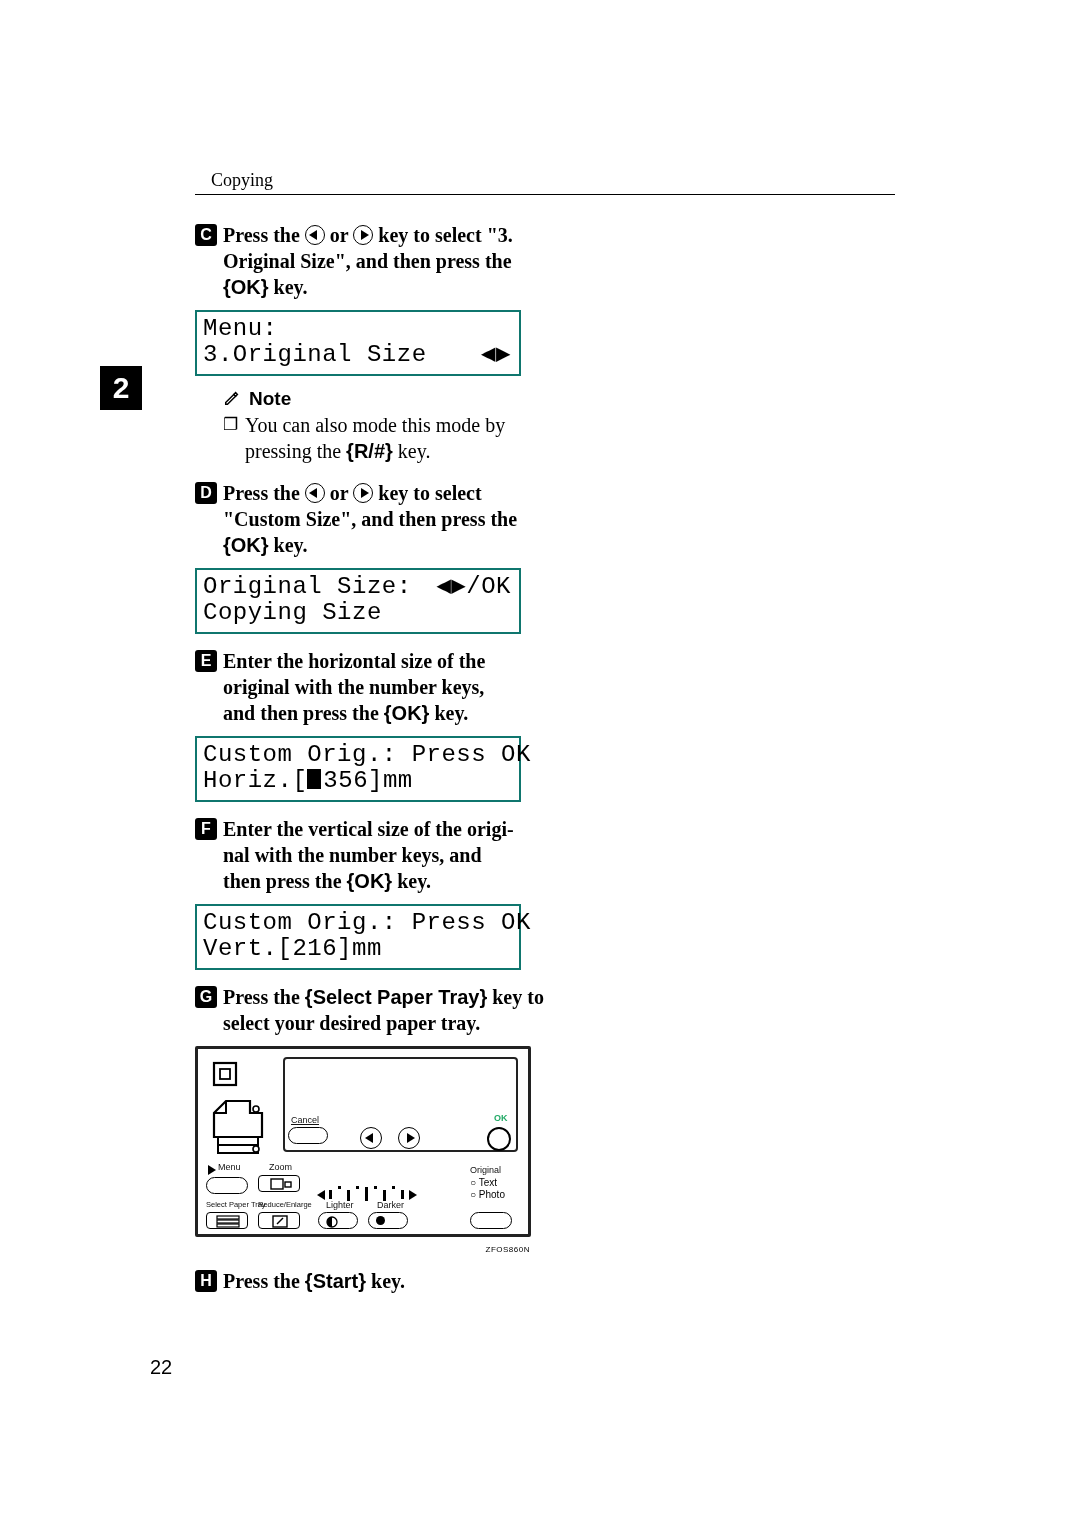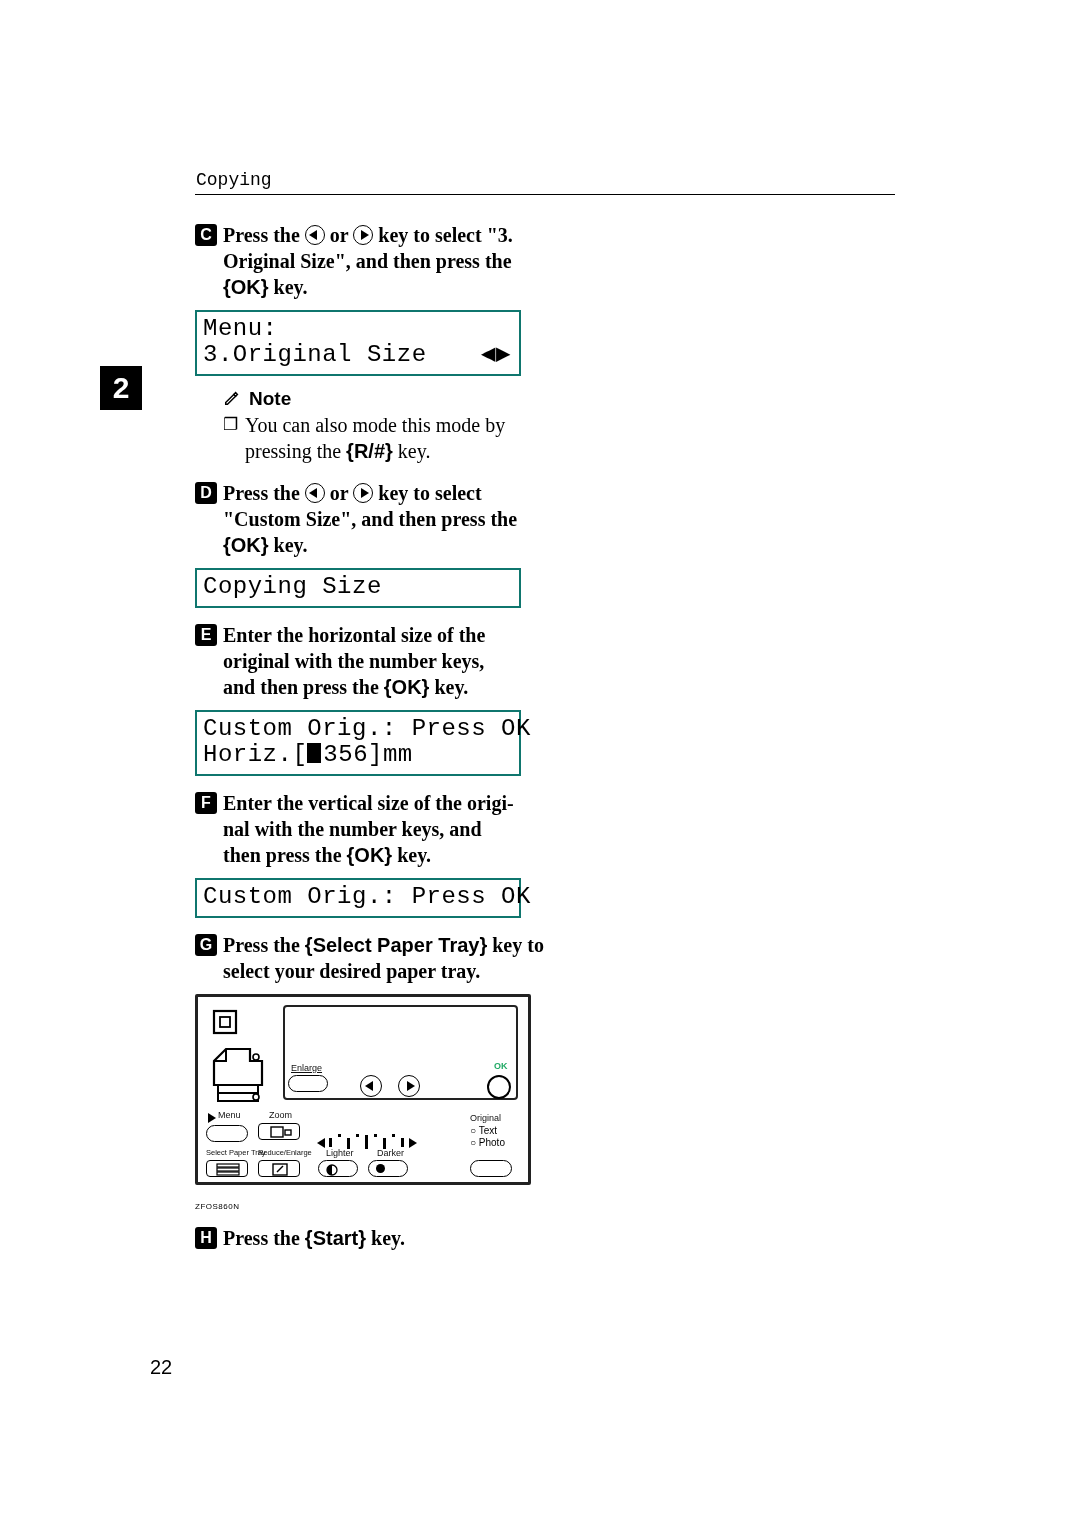--- a/index.html
+++ b/index.html
@@ -13,23 +13,23 @@
   }
   .page {
     position: relative;
     width: 1080px;
     height: 1526px;
   }
 
   
   .running-head {
     position: absolute;
-    left: 196px;
+    left: 211px;
     top: 170px;
-    font-family: Liberation Mono, monospace;
+    font-family: Liberation Serif, serif;
     font-size: 18px;
   }
   .running-rule {
     position: absolute;
     left: 195px;
     top: 194px;
     width: 700px;
     height: 0;
     border-top: 1.5px solid #000;
   }
@@ -260,23 +260,23 @@
     position:absolute; width:9px; height:9px; border-radius:50%; background:#000;
     left:178px; top:167px;
   }
   .panel .light-dot {
     position:absolute; left:128px; top:165px;
   }
 
   .fig-code {
     font-family: Arial, Helvetica, sans-serif;
     font-size: 8px;
-    text-align: left;
+    text-align: right;
     width: 335px;
-    margin-top: 17px;
+    margin-top: 8px;
     letter-spacing: 0.5px;
   }
 
   .page-num {
     position: absolute;
     left: 150px;
     top: 1356px;
     font-family: Arial, Helvetica, sans-serif;
     font-size: 20px;
   }
@@ -343,20 +343,24 @@
         <span> key to select</span><br>
         <span>"Custom Size", and then press the</span><br>
         <span class="nb">
           <span class="bracket">{</span><span class="key">OK</span><span class="bracket">}</span>
           <span> key.</span>
         </span>
       </div>
     </div>
 
     <div class="lcd">
+      <div class="lcd-line">
+        <span>Original Size:</span>
+        <span class="lcd-right">◀▶/OK</span>
+      </div>
       <div class="lcd-line"> Copying Size</div>
     </div>
 
     <div class="step" style="margin-top:14px;">
       <div class="step-num">E</div>
       <div class="step-text" style="text-align:justify;">
         <span>Enter the horizontal size of the</span><br>
         <span>original with the number keys,</span><br>
         <span>and then press the </span><span class="bracket">{</span><span class="key">OK</span><span class="bracket">}</span><span> key.</span>
       </div>
@@ -373,20 +377,21 @@
       <div class="step-num">F</div>
       <div class="step-text">
         <span>Enter the vertical size of the origi-</span><br>
         <span>nal with the number keys, and</span><br>
         <span>then press the </span><span class="bracket">{</span><span class="key">OK</span><span class="bracket">}</span><span> key.</span>
       </div>
     </div>
 
     <div class="lcd">
       <div class="lcd-line">Custom Orig.: Press OK</div>
+      <div class="lcd-line">Vert.[216]mm</div>
     </div>
 
     <div class="step" style="margin-top:14px;">
       <div class="step-num">G</div>
       <div class="step-text">
         <span>Press the </span><span class="bracket">{</span><span class="key">Select Paper Tray</span><span class="bracket">}</span><span> key to</span><br>
         <span>select your desired paper tray.</span>
       </div>
     </div>
 
@@ -402,21 +407,21 @@
               <path d="M6 40 L6 22 L18 10 L42 10 L42 22 L54 22 L54 46 L6 46 Z" fill="none" stroke="#000" stroke-width="2.2"></path>
               <path d="M18 10 L18 22 L6 22" fill="none" stroke="#000" stroke-width="2"></path>
               <rect x="10" y="46" width="40" height="8" fill="none" stroke="#000" stroke-width="2"></rect>
               <rect x="10" y="54" width="40" height="8" fill="none" stroke="#000" stroke-width="2"></rect>
               <circle cx="48" cy="18" r="3" fill="#fff" stroke="#000" stroke-width="1.6"></circle>
               <circle cx="48" cy="58" r="3" fill="#fff" stroke="#000" stroke-width="1.6"></circle>
             </g>
           </svg>
         </span>
 
-        <span class="lbl" style="left:93px; top:66px; text-decoration:underline;">Enlarge</span>
+        <span class="lbl" style="left:93px; top:66px; text-decoration:underline;">Cancel</span>
         <div class="btn cancel-btn"></div>
 
         <div class="arrow-l"></div>
         <div class="arrow-r"></div>
 
         <span class="lbl" style="left:296px; top:64px; color:#2a6; font-weight:bold;">OK</span>
         <div class="ok-btn"></div>
 
         <span class="menu-tri"></span>
         <span class="lbl" style="left:20px; top:113px;">Menu</span>

